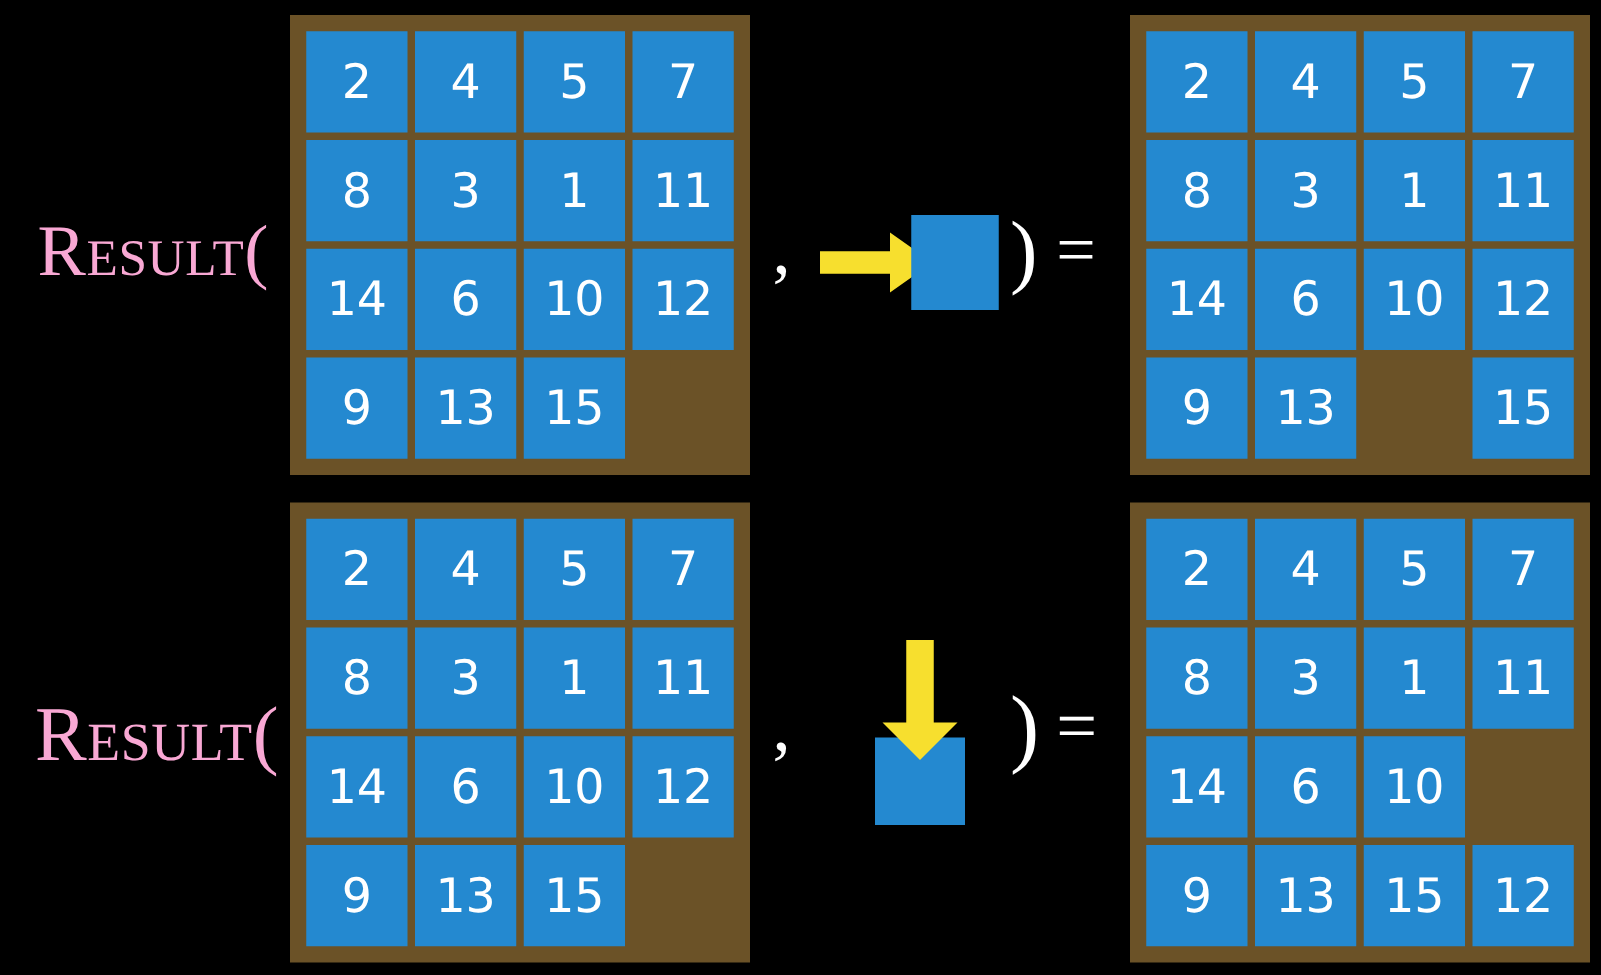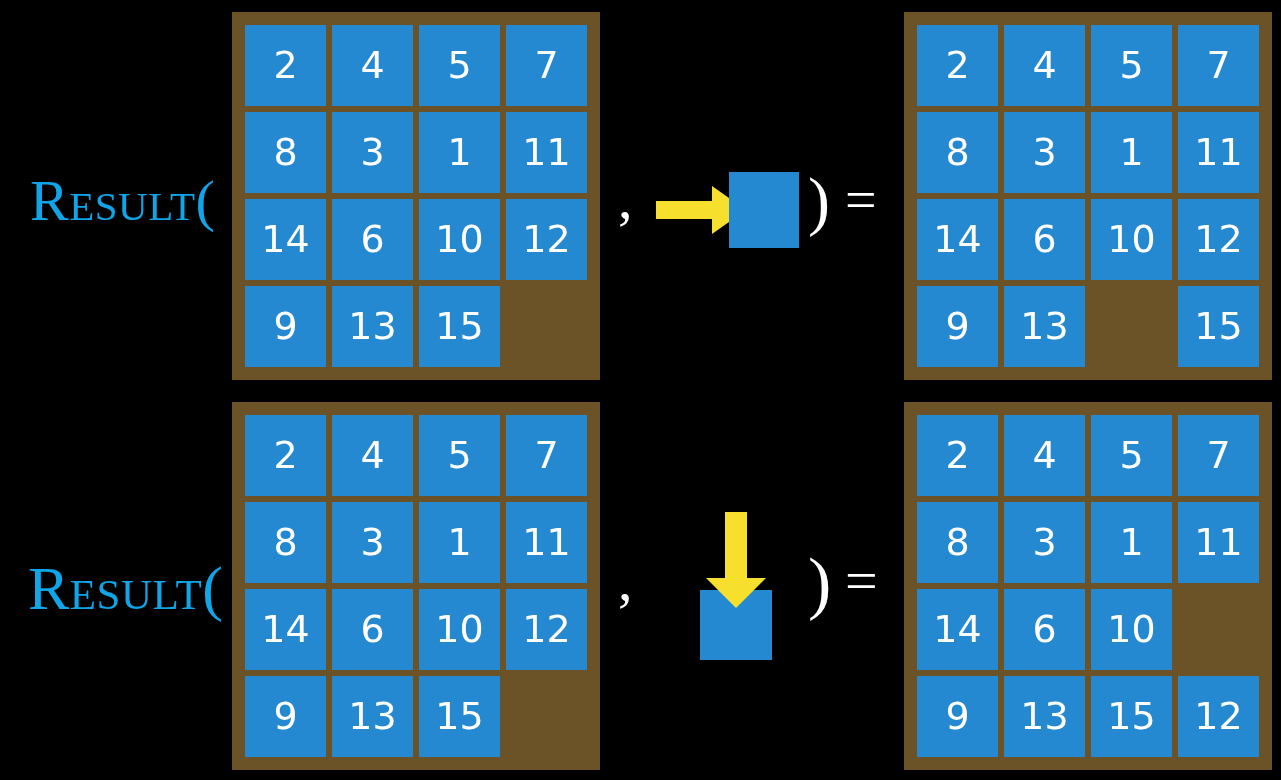--- a/index.html
+++ b/index.html
@@ -12,21 +12,21 @@
     width: 1281px;
     height: 780px;
     background: #000000;
     overflow: hidden;
     font-family: "Liberation Sans", sans-serif;
   }
 
   
   .result-label {
     position: absolute;
-    color: #0ea5e9;
+    color: #f9a8d4;
     font-family: "Liberation Serif", serif;
     font-variant: small-caps;
     white-space: nowrap;
     letter-spacing: 0.5px;
     line-height: 1;
   }
   .result-label.top    { left: 30px;  top: 172px; font-size: 58px; }
   .result-label.bottom { left: 28px;  top: 557px; font-size: 62px; }
 
   

